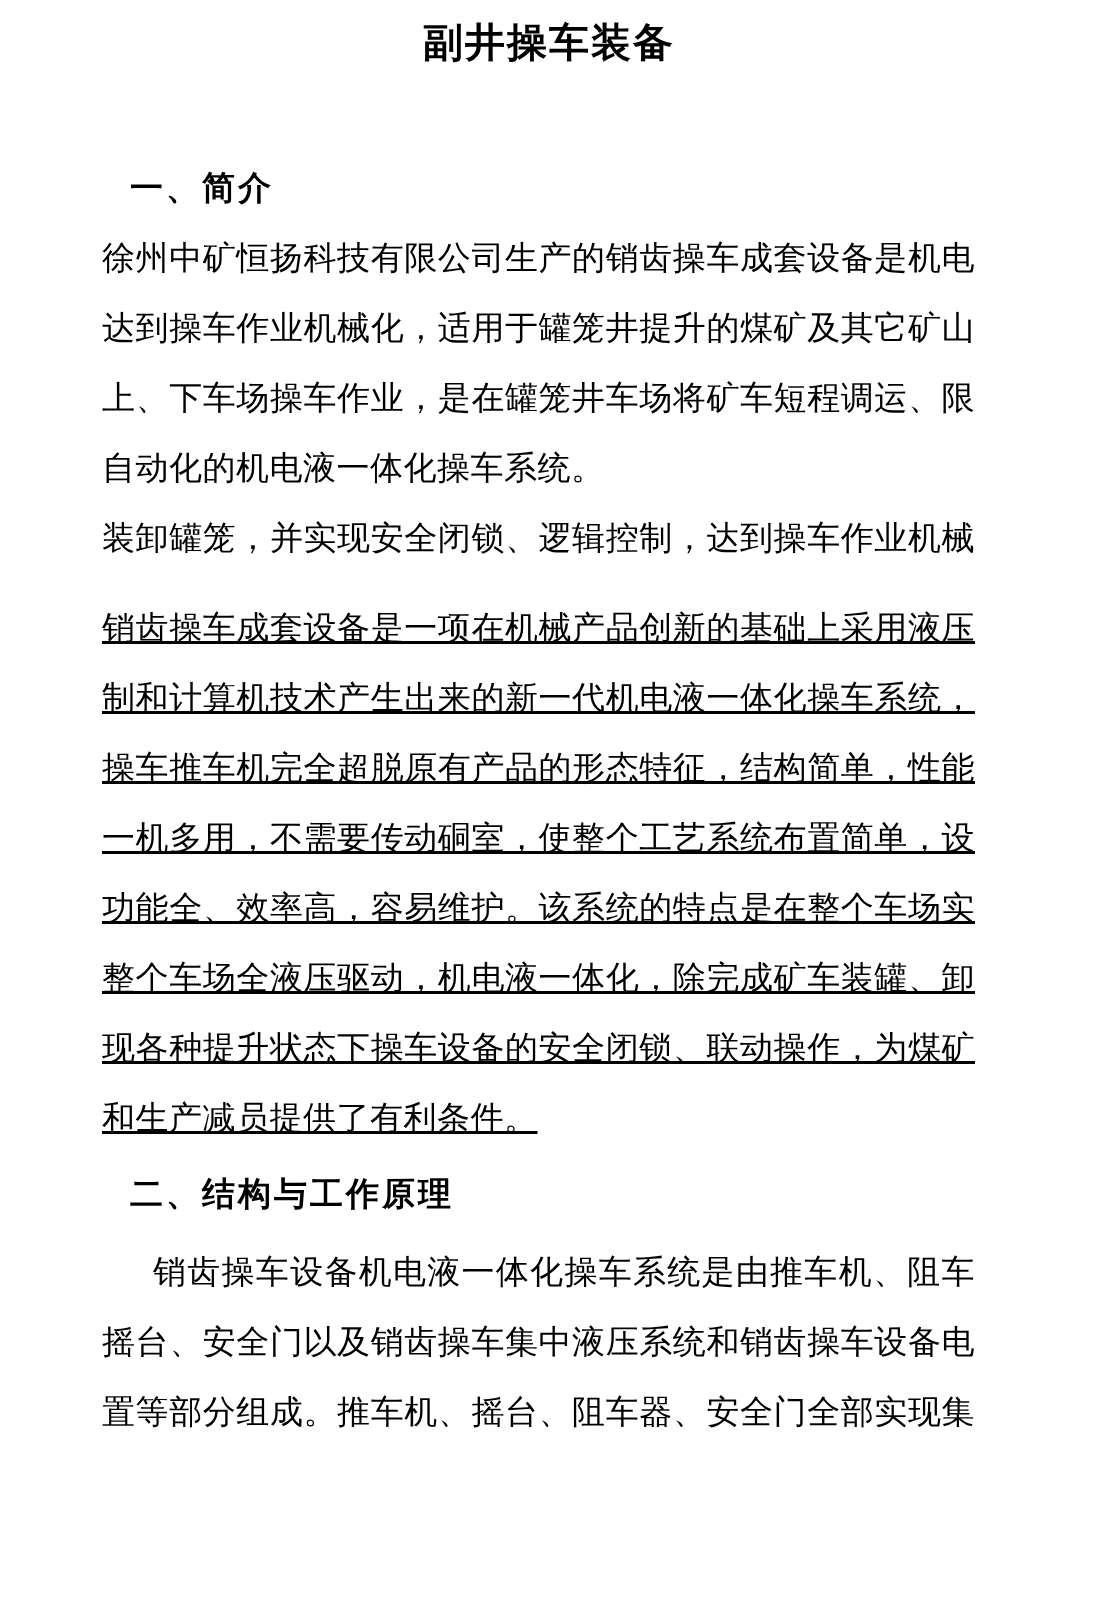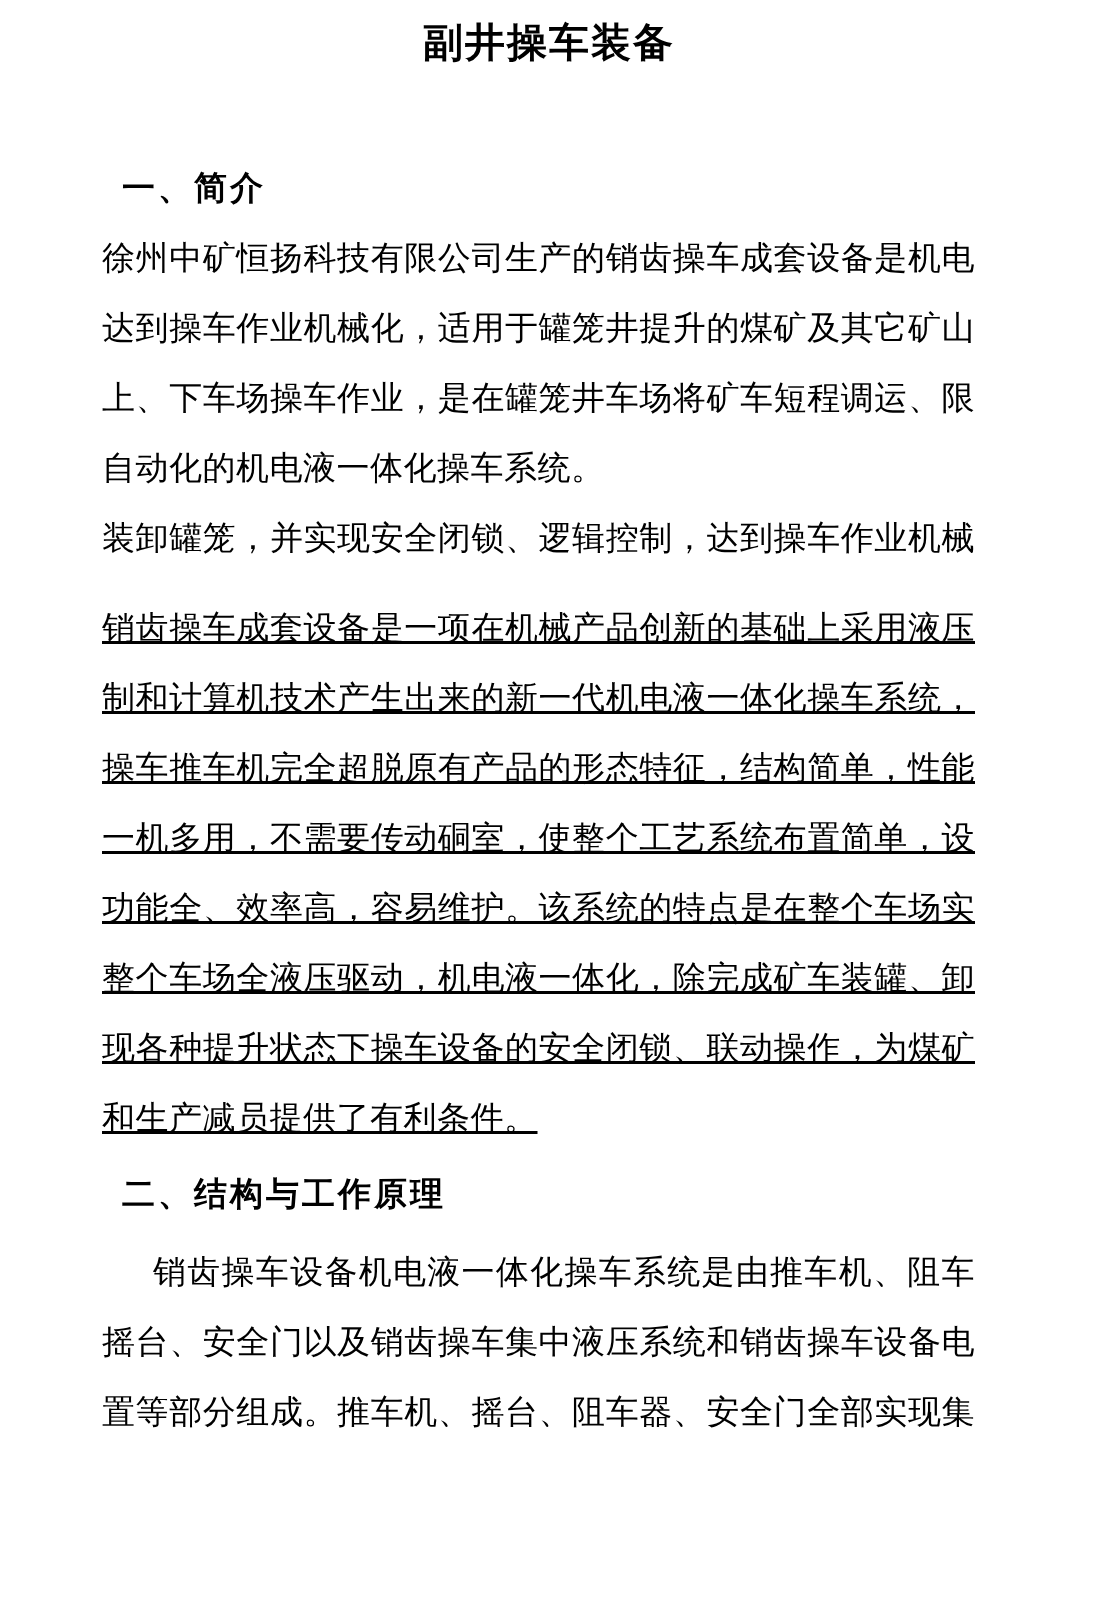--- a/index.html
+++ b/index.html
@@ -20,21 +20,21 @@
   .doc-title {
     margin: 0;
     padding-top: 14px;
     font-size: 40px;
     font-weight: bold;
     line-height: 56px;
     text-align: center;
     letter-spacing: 2px;
   }
   .section-heading {
-    margin: 0;
+    margin: 8px;
     padding-left: 57px;
     padding-right: 56px;
     font-size: 33px;
     font-weight: bold;
     line-height: 48px;
     letter-spacing: 3px;
   }
   .heading-1 { margin-top: 94px; }
   .heading-2 { margin-top: 17px; }
   .para {

